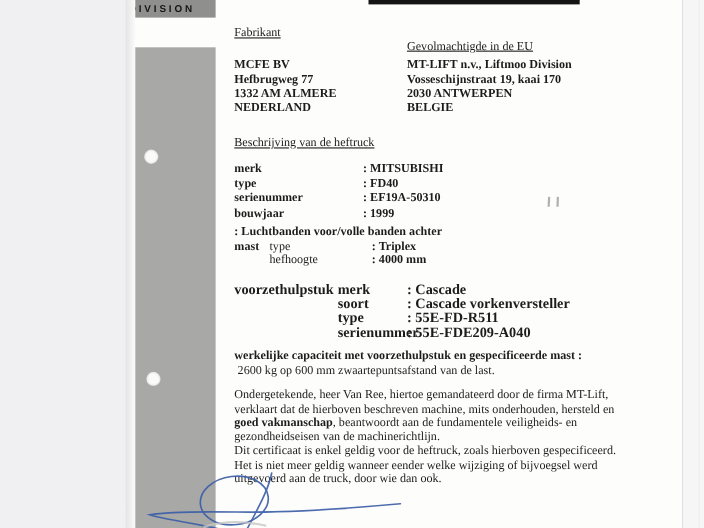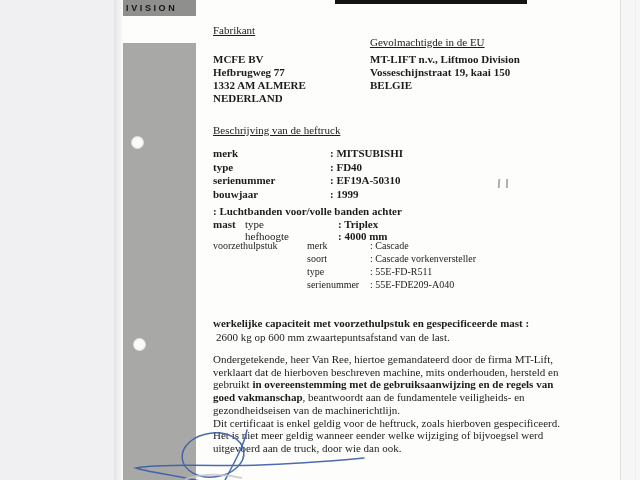--- a/index.html
+++ b/index.html
@@ -40,21 +40,21 @@
   .machine-table .row { display:flex; height:13.5px; line-height:13.5px; white-space:nowrap; }
   .machine-table .lbl { width:117px; }
 
   .equip-table { position:absolute; left:213px; top:205px; font-size:11px; line-height:12.6px; }
   .equip-table .row { display:flex; height:12.6px; white-space:nowrap; }
   .c-mast { width:32px; font-weight:700; }
   .c-sub { width:93px; font-weight:400; }
   .c-banden { width:124px; font-weight:700; }
   .equip-table .val { font-weight:700; }
 
-  .vz-table { position:absolute; left:213px; top:240px; font-size:10px; font-weight:400; line-height:12.9px; }
+  .vz-table { position:absolute; left:213px; top:257px; font-size:13px; font-weight:700; line-height:12.9px; }
   .vz-table .row { display:flex; height:12.9px; white-space:nowrap; }
   .vz-c1 { width:94px; }
   .vz-c2 { width:63px; }
 
   .capacity-title { position:absolute; left:213px; top:317px; font-size:11px; font-weight:700; white-space:nowrap; }
   .capacity-value { position:absolute; left:216px; top:331px; font-size:11px; font-weight:400; white-space:nowrap; }
 
   .declaration { position:absolute; left:213px; top:353px; font-size:11px; font-weight:400; line-height:12.7px; }
   .declaration div { white-space:nowrap; }
   .declaration b { font-weight:700; }
@@ -85,21 +85,22 @@
   <div class="h-title gev-title">Gevolmachtigde in de EU</div>
 
   <div class="address addr-left">
     <div>MCFE BV</div>
     <div>Hefbrugweg 77</div>
     <div>1332 AM ALMERE</div>
     <div>NEDERLAND</div>
   </div>
   <div class="address addr-right">
     <div>MT-LIFT n.v., Liftmoo Division</div>
-    <div>Vosseschijnstraat 19, kaai 150</div>
+    <div>Vosseschijnstraat 19, kaai 170</div>
+    <div>2030 ANTWERPEN</div>
     <div>BELGIE</div>
   </div>
 
   <div class="h-title section-title">Beschrijving van de heftruck</div>
 
   <div class="machine-table">
     <div class="row">
       <span class="lbl">merk</span>
       <span>: MITSUBISHI</span>
     </div>
@@ -155,21 +156,20 @@
       <span>: 55E-FDE209-A040</span>
     </div>
   </div>
 
   <div class="capacity-title">werkelijke capaciteit met voorzethulpstuk en gespecificeerde mast :</div>
   <div class="capacity-value">2600 kg op 600 mm zwaartepuntsafstand van de last.</div>
 
   <div class="declaration">
     <div>Ondergetekende, heer Van Ree, hiertoe gemandateerd door de firma MT-Lift,</div>
     <div>verklaart dat de hierboven beschreven machine, mits onderhouden, hersteld en</div>
-    <div><span>gebruikt</span> <b>in overeenstemming met de gebruiksaanwijzing en de regels van</b></div>
     <div><b>goed vakmanschap</b><span>, beantwoordt aan de fundamentele veiligheids- en</span></div>
     <div>gezondheidseisen van de machinerichtlijn.</div>
     <div>Dit certificaat is enkel geldig voor de heftruck, zoals hierboven gespecificeerd.</div>
     <div>Het is niet meer geldig wanneer eender welke wijziging of bijvoegsel werd</div>
     <div>uitgevoerd aan de truck, door wie dan ook.</div>
   </div>
 
   <svg class="signature-svg" viewBox="0 0 640 480" xmlns="http://www.w3.org/2000/svg">
     <g fill="none" stroke="#3c5fa8" stroke-width="1.5" stroke-linecap="round" opacity="0.92">
       <path d="M 364 458 C 320 462 265 466.5 215 465.5 C 185 465 150 465.5 136 468 C 148 472.5 190 477 224 487"></path>

